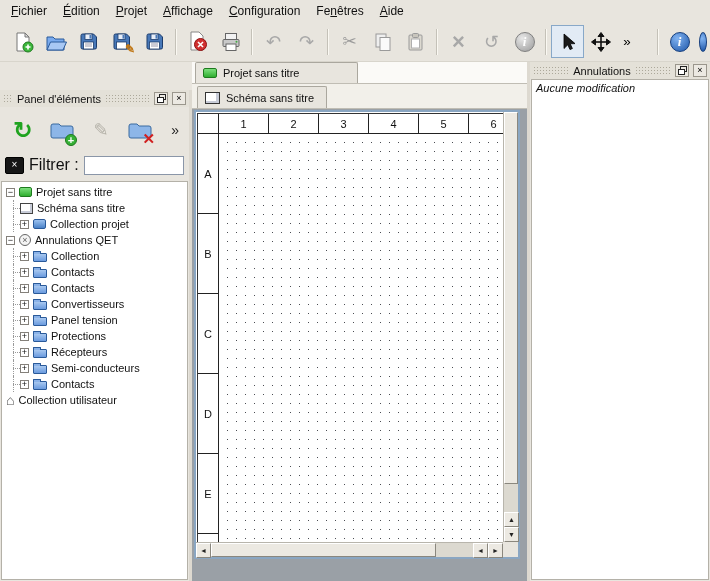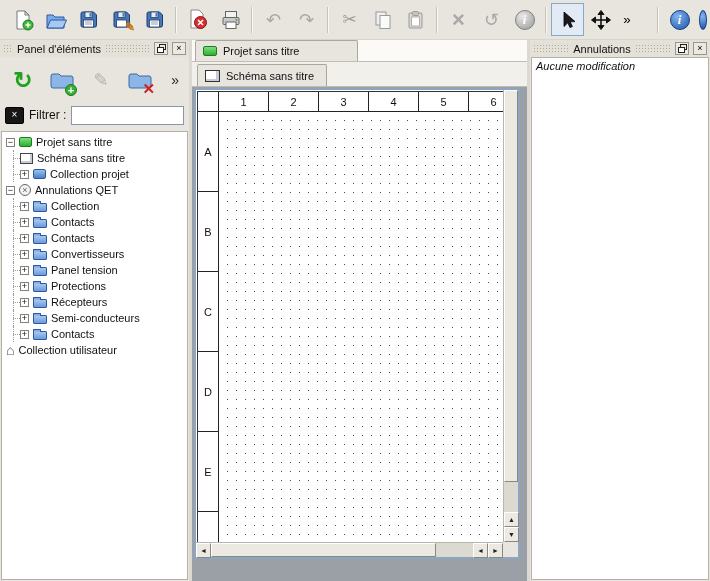--- a/index.html
+++ b/index.html
@@ -26,21 +26,21 @@
               font-family:"Liberation Serif", serif; font-weight:bold; font-style:italic; font-size:13px; }
   .circle-i.blue { background:radial-gradient(circle at 35% 30%, #82b4f2, #1e56a8); color:#fff; border:1px solid #163f7e; }
   .circle-i.gray { background:radial-gradient(circle at 35% 30%, #e8e8e8, #9a9a9a); color:#fff; border:1px solid #808080; }
   .badge { position:absolute; font-weight:bold; }
   .pencil-badge { right:2px; bottom:1px; color:#c07818; font-size:12px; }
 
   
   .main { flex:1; display:flex; min-height:0; }
 
   
-  .left-dock  { width:192px; flex:none; display:flex; flex-direction:column; background:#e8e5de; border-right:3px solid #ddd9d0; }
+  .left-dock  { width:192px; flex:none; display:flex; flex-direction:column; background:#e8e5de; border-right:3px solid #ddd9d0;margin-top:28px; }
   .right-dock { width:183px; flex:none; display:flex; flex-direction:column; background:#e8e5de; border-left:3px solid #ddd9d0; }
   .dock-title { height:17px; flex:none; display:flex; align-items:center; gap:4px; padding:0 3px; background:#e4e1d8; }
   .dock-title-text { font-size:11px; white-space:nowrap; }
   .texture { height:9px; background-image:radial-gradient(#aca89a 0.9px, transparent 1px); background-size:3px 3px; }
   .texture.grow { flex:1; } .texture.small { width:10px; }
   .dock-btn { width:14px; height:13px; flex:none; display:flex; align-items:center; justify-content:center;
               background:#ece9e2; border:1px solid #9a968c; font-size:9px; line-height:1; padding:0; }
 
   
   .panel-toolbar { height:46px; flex:none; display:flex; align-items:center; gap:5px; padding:4px 6px; }
@@ -48,21 +48,21 @@
   .pbtn .reload-glyph { font-size:23px; font-weight:bold; color:#1fa31f; }
   .pbtn.disabled .glyph { color:#b4b1a8; }
   .overflow-chevron { margin-left:auto; font-size:14px; color:#222; padding:2px 4px; }
   .folder-badge-plus { right:1px; bottom:0; width:12px; height:12px; border-radius:50%; background:#35b035; border:1px solid #1e7a1e; color:#fff; font-size:11px; line-height:10px; text-align:center; }
   .folder-badge-x { right:1px; bottom:-2px; color:#d02020; font-size:15px; }
   .pencil-glyph { font-size:18px; }
 
   
   .filter-row { height:28px; flex:none; display:flex; align-items:center; gap:5px; padding:0 5px 4px 5px; }
   .filter-clear { width:19px; height:17px; background:#161616; color:#fff; border:1px solid #000; font-size:10px; line-height:1; display:flex; align-items:center; justify-content:center; flex:none; border-radius:2px; }
-  .filter-label { font-size:12px; white-space:nowrap; }
+  .filter-label { font-size:16px; white-space:nowrap; }
   .filter-input { flex:1; height:19px; border:1px solid #8a96a8; background:#fff; min-width:0; font-size:11px; padding:0 2px; }
 
   
   .tree { flex:1; background:#fff; border:1px solid #b4b1a8; margin:0 1px 1px 1px; padding-top:2px; overflow:hidden; }
   .tree-row { height:16px; display:flex; align-items:center; font-size:11px; padding-left:4px; white-space:nowrap; }
   .expander { width:9px; height:9px; flex:none; border:1px solid #84807a; background:#fff; font-size:9px; line-height:7px; text-align:center; margin-right:4px; }
   .guide { width:14px; height:16px; flex:none; position:relative; }
   .guide::before { content:''; position:absolute; left:7px; top:0; bottom:0; border-left:1px dotted #9a9a9a; }
   .guide::after  { content:''; position:absolute; left:7px; top:8px; width:7px; border-top:1px dotted #9a9a9a; }
   .ticon { flex:none; margin-right:4px; display:inline-flex; align-items:center; justify-content:center; }
@@ -108,20 +108,29 @@
   .undo-item { padding:2px 4px; font-size:11px;font-style:italic; }
 
   .tab-icon-project { width:14px; height:10px; background:linear-gradient(#7de07d,#2fae2f); border:1px solid #1e7a1e; border-radius:2px; }
   .tab-icon-schema { width:15px; height:12px; background:#fff; border:1px solid #333; box-shadow:inset -3px -2px 0 #c8ccd8; }
 </style>
 </head>
 <body>
 
 <div class="app">
 
+  <div class="menubar">
+      <div class="menu-item"><u>F</u>ichier</div>
+      <div class="menu-item"><u>É</u>dition</div>
+      <div class="menu-item"><u>P</u>rojet</div>
+      <div class="menu-item"><u>A</u>ffichage</div>
+      <div class="menu-item"><u>C</u>onfiguration</div>
+      <div class="menu-item">Fe<u>n</u>êtres</div>
+      <div class="menu-item"><u>A</u>ide</div>
+    </div>
 
   <div class="toolbar">
     <button class="tbtn" title="">
       <svg width="22" height="22">
           <path d="M5 2 h8 l4 4 v14 h-12 z" fill="#fff" stroke="#777"></path>
           <path d="M13 2 l4 4 h-4 z" fill="#ddd" stroke="#777"></path>
           <circle cx="16" cy="16" r="5" fill="#3db83d" stroke="#1e7a1e"></circle>
           <path d="M16 13.5 v5 M13.5 16 h5" stroke="#fff" stroke-width="1.6" fill="none"></path>
         </svg>
     </button>

